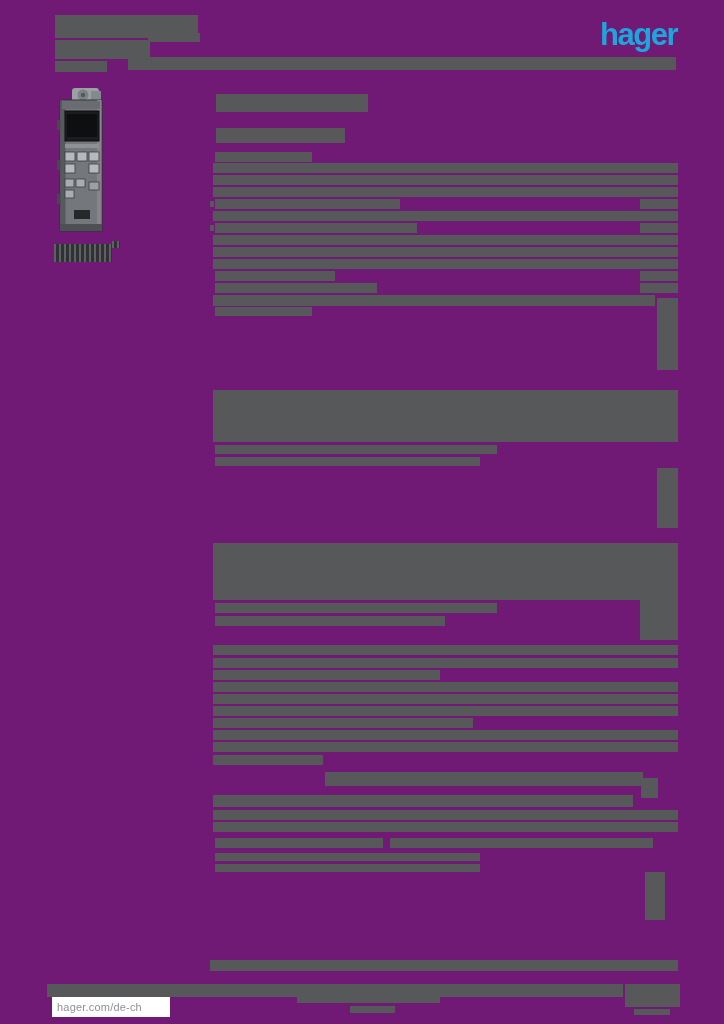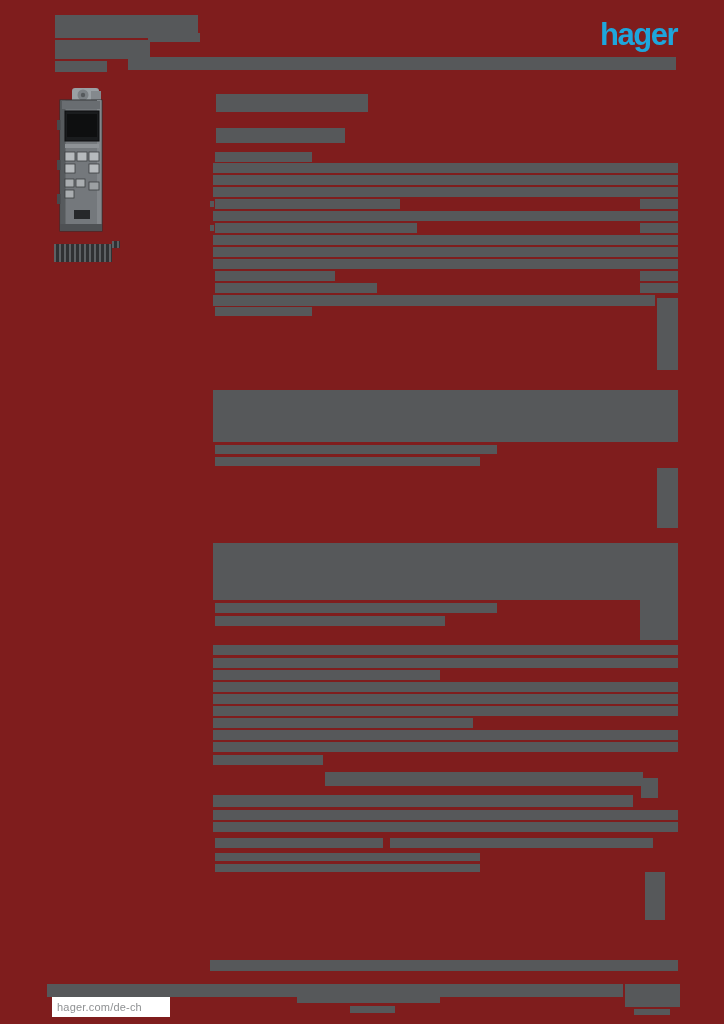--- a/index.html
+++ b/index.html
@@ -9,21 +9,21 @@
   .logo{position:absolute;left:595px;top:18px;width:82px;height:34px;
         font-weight:bold;font-size:31px;line-height:34px;letter-spacing:-1.5px;text-align:right;}
   .footer-link{position:absolute;left:52px;top:997px;width:118px;height:20px;background:#ffffff;
         font-size:11px;line-height:20px;color:#8f9193;padding-left:5px;box-sizing:border-box;
         letter-spacing:0.2px;}
   .product{position:absolute;left:55px;top:86px;width:50px;height:160px;}
 </style>
 </head>
 <body>
 
-<div class="page" style="background: #7f1d1d;">
+<div class="page" style="background: #701a75;">
 
   <div>
       <div class="blk" style="left: 55px; top: 15px; width: 143px; height: 23px; background: rgb(86, 88, 90);"></div>
       <div class="blk" style="left: 148px; top: 33px; width: 52px; height: 9px; background: rgb(86, 88, 90);"></div>
       <div class="blk" style="left: 55px; top: 40px; width: 95px; height: 19px; background: rgb(86, 88, 90);"></div>
       <div class="blk" style="left: 55px; top: 61px; width: 52px; height: 11px; background: rgb(86, 88, 90);"></div>
       <div class="blk" style="left: 128px; top: 42px; width: 14px; height: 28px; background: rgb(86, 88, 90);"></div>
       <div class="blk" style="left: 140px; top: 57px; width: 536px; height: 13px; background: rgb(86, 88, 90);"></div>
       <div class="blk" style="left: 216px; top: 94px; width: 152px; height: 18px; background: rgb(86, 88, 90);"></div>
       <div class="blk" style="left: 216px; top: 128px; width: 129px; height: 15px; background: rgb(86, 88, 90);"></div>

